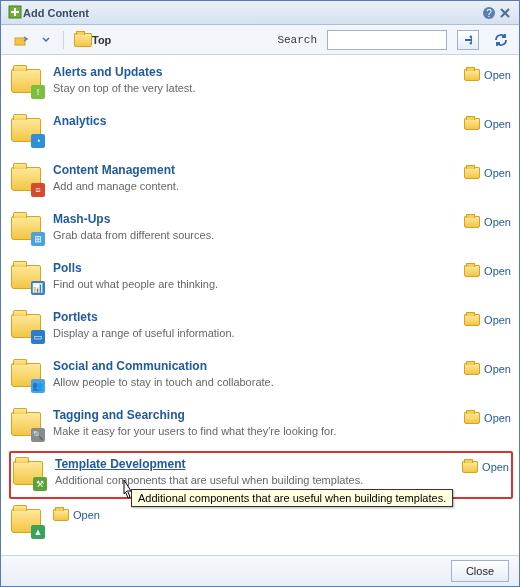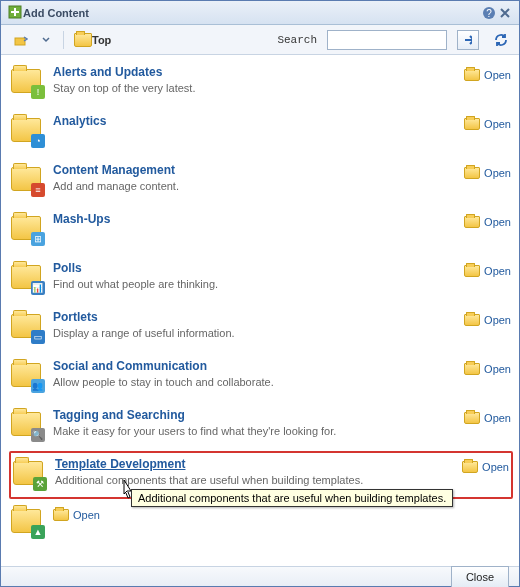--- a/index.html
+++ b/index.html
@@ -182,21 +182,21 @@
     padding: 2px 6px;
     font-size: 11px;
     color: #000;
     white-space: nowrap;
     z-index: 5;
     box-shadow: 1px 1px 2px rgba(0,0,0,.3);
   }
   .footer {
     border-top: 1px solid #c8d4e3;
     background: linear-gradient(#f7f9fc,#e9eef6);
-    height: 20px;
+    height: 31px;
     display:flex; align-items:center; justify-content:flex-end;
     padding: 0 10px;
   }
   .close-btn {
     height: 22px;
     padding: 0 14px;
     border: 1px solid #9fb2c9;
     background: linear-gradient(#ffffff,#e4ecf5);
     cursor: pointer;
     font-size: 11px;
@@ -298,21 +298,21 @@
         <div class="open-link">
           <span class="folder-small"></span>
           <span>Open</span>
         </div>
       </div>
       <div class="item">
         <div class="icon">
           <div class="folder-big"></div>
           <div class="badge" style="background:#4aa3df">⊞</div>
         </div>
-        <div class="item-body"><div class="item-title">Mash-Ups</div></div>
+        <div class="item-body"><div class="item-title">Mash-Ups</div><div class="item-desc">Grab data from different sources.</div></div>
         <div class="open-link">
           <span class="folder-small"></span>
           <span>Open</span>
         </div>
       </div>
       <div class="item">
         <div class="icon">
           <div class="folder-big"></div>
           <div class="badge" style="background:#3a7fc2">📊</div>
         </div>

